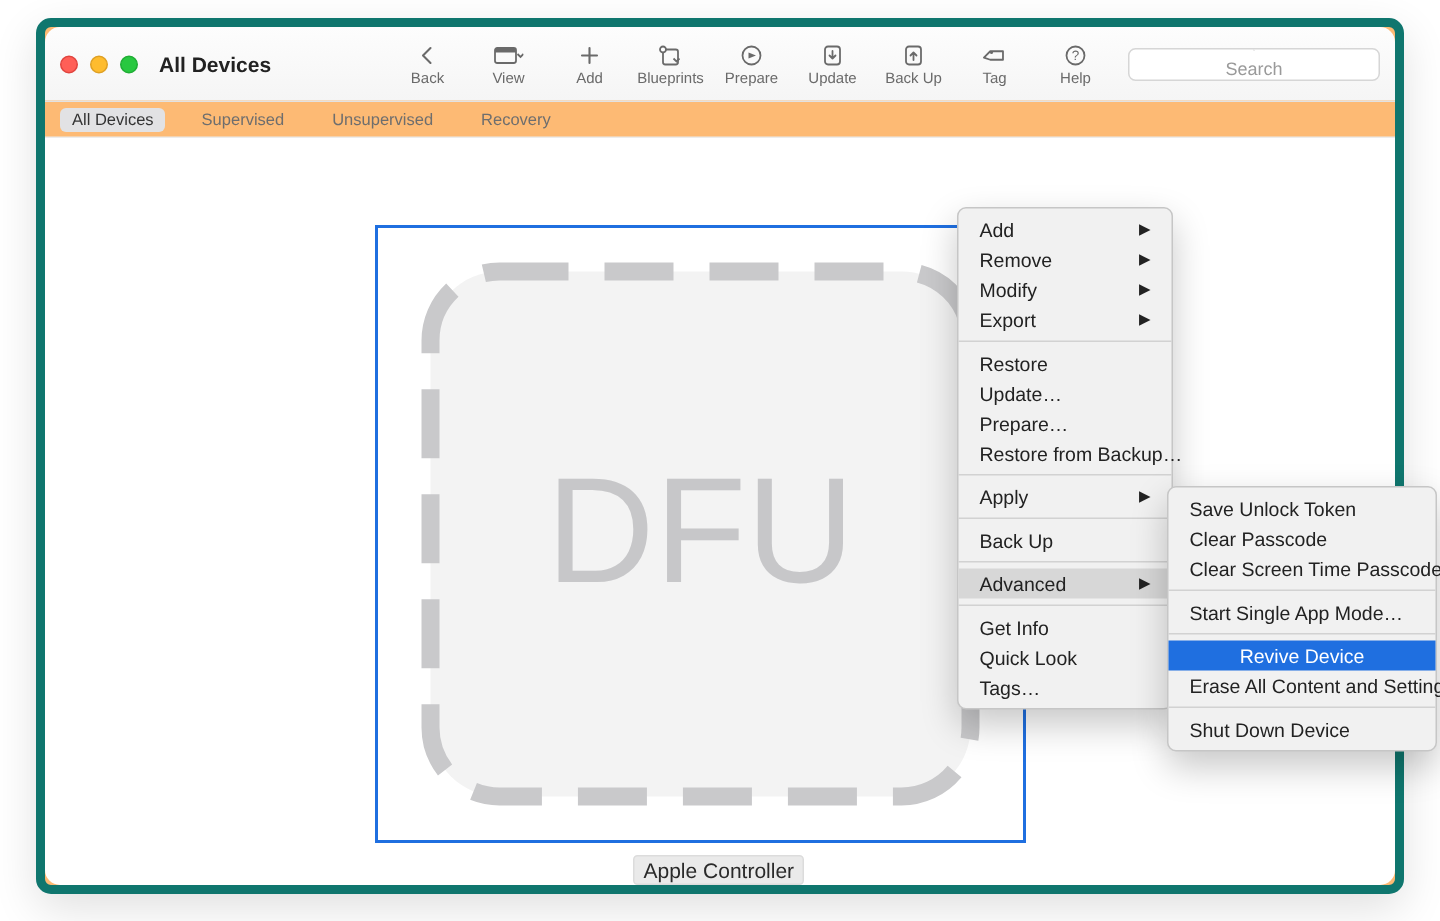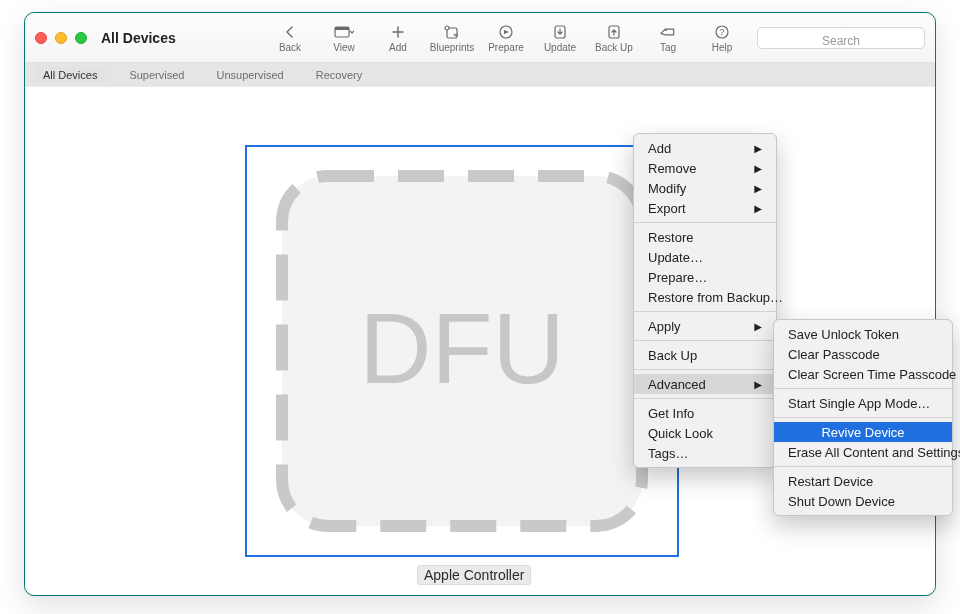--- a/index.html
+++ b/index.html
@@ -10,23 +10,23 @@
     height: 614px;
     position: relative;
     overflow: hidden;
   }
   .window {
     position: absolute;
     left: 24px;
     top: 12px;
     width: 912px;
     height: 584px;
-    border: 1px solid #0f766e;
+    border: 6px solid #0f766e;
     border-radius: 10px;
-    background: #e5e5e5;
+    background: #fdba74;
     box-shadow: 0 10px 30px rgba(0,0,0,0.12);
     overflow: visible;
   }
   .titlebar {
     height: 50px;
     display: flex;
     align-items: center;
     padding: 0 10px;
     border-bottom: 1px solid #e2e2e2;
     background: linear-gradient(#fdfdfd,#f5f5f5);
@@ -370,20 +370,17 @@
       </div>
     <div class="menu-sep"></div>
     <div class="menu-item sel">
         <span>Revive Device</span>
       </div>
     <div class="menu-item">
         <span>Erase All Content and Settings</span>
       </div>
     <div class="menu-sep"></div>
     <div class="menu-item">
-        <span>Restart Device</span>
-      </div>
-    <div class="menu-item">
         <span>Shut Down Device</span>
       </div>
   </div>
 
 </div>
 
 </body></html>

